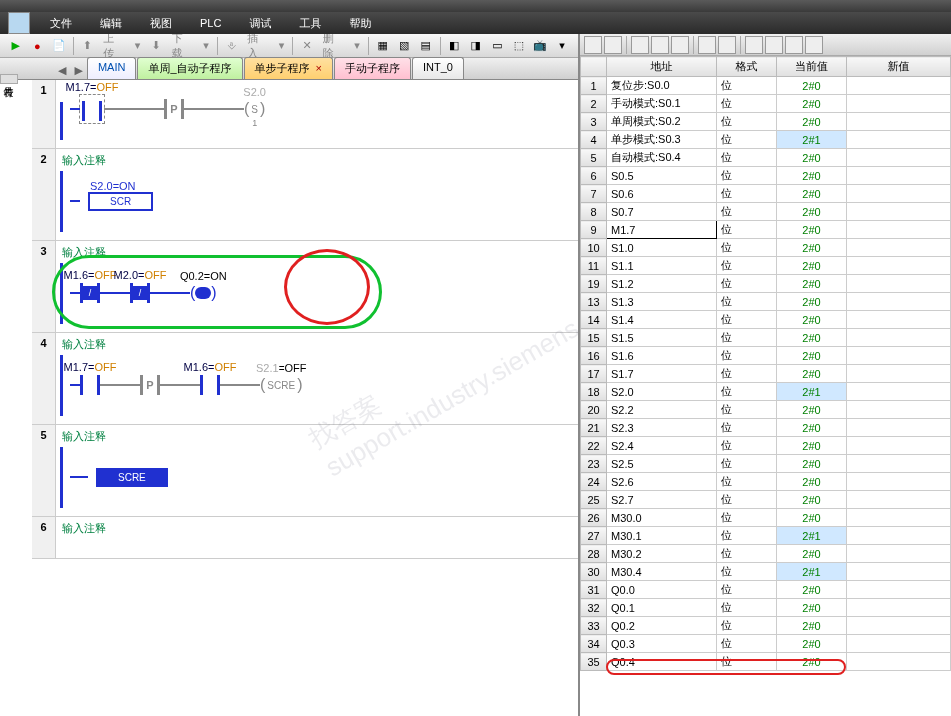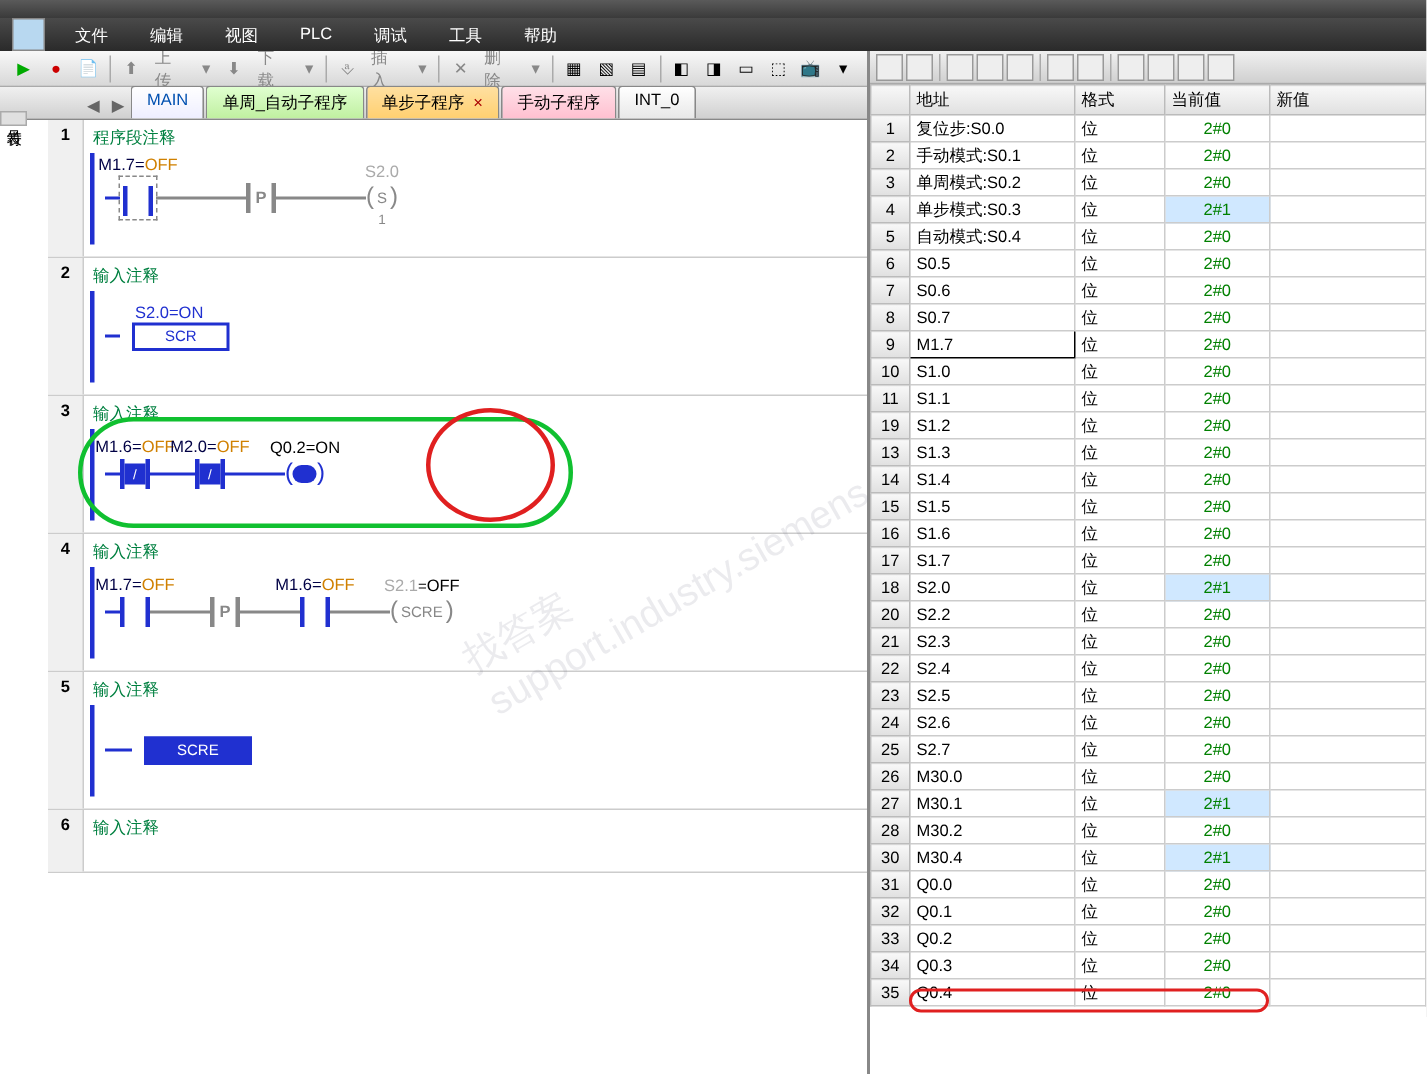--- a/index.html
+++ b/index.html
@@ -55,21 +55,21 @@
 .scr-box.filled { background: #2030d0; color: #fff; }
 .annot-green { position: absolute; border: 3px solid #10c030; border-radius: 50px; pointer-events: none; }
 .annot-red { position: absolute; border: 3px solid #e02020; border-radius: 50%; pointer-events: none; }
 .annot-red-row { position: absolute; border: 2px solid #e02020; border-radius: 10px; pointer-events: none; }
 
 
 .right-toolbar { background: linear-gradient(#f0f0f0,#d0d0d0); height: 22px; display: flex; align-items: center; padding: 0 4px; gap: 2px; border-bottom: 1px solid #aaa; }
 .right-toolbar .tbtn { width: 18px; height: 18px; border: 1px solid #999; background: #eee; }
 .watch { flex: 1; overflow-y: auto; position: relative; }
 .watch table { border-collapse: collapse; width: 100%; }
-.watch th { background: linear-gradient(#f8f8f8,#e0e0e0); border: 1px solid #bbb; padding: 2px 4px; font-weight: normal; text-align: left; }
+.watch th { background: linear-gradient(#f8f8f8,#e0e0e0); border: 1px solid #bbb; padding: 2px 4px; font-weight: normal; text-align: center; }
 .watch td { border: 1px solid #ccc; padding: 1px 4px; height: 16px; }
 .watch .rownum { background: linear-gradient(#f8f8f8,#e0e0e0); text-align: center; width: 26px; border: 1px solid #bbb; }
 .watch .val { color: #008000; text-align: center; }
 .watch .val.hl { background: #d0e8ff; }
 .watch .editing { border: 1px solid #000 !important; }
 .watermark { position: absolute; color: rgba(120,120,140,0.15); font-size: 26px; transform: rotate(-30deg); pointer-events: none; left: 300px; top: 350px; }
 </style>
 </head>
 <body>
 
@@ -133,21 +133,20 @@
           <div class="tab pink">手动子程序</div>
           <div class="tab ">INT_0</div>
         </div>
     </div>
 
     <div class="ladder-area">
       <div id="networks-host">
           <div class="network">
             <div class="net-num">1</div>
             <div class="net-body">
-              <div class="net-comment">程序段注释</div>
               <div class="rail"></div>
               <div class="rung">
                 <div class="wire" style="width: 10px;"></div>
                 <div class="contact" style="outline: rgb(136, 136, 136) dashed 1px; padding: 6px 2px 2px;">
                   <div class="lbl"><span class="addr">M1.7=</span><span class="off">OFF</span></div>
                   <div class="sym">
                     <div class="bar"></div>
                     <div class="gap"></div>
                     <div class="bar"></div>
                   </div>

